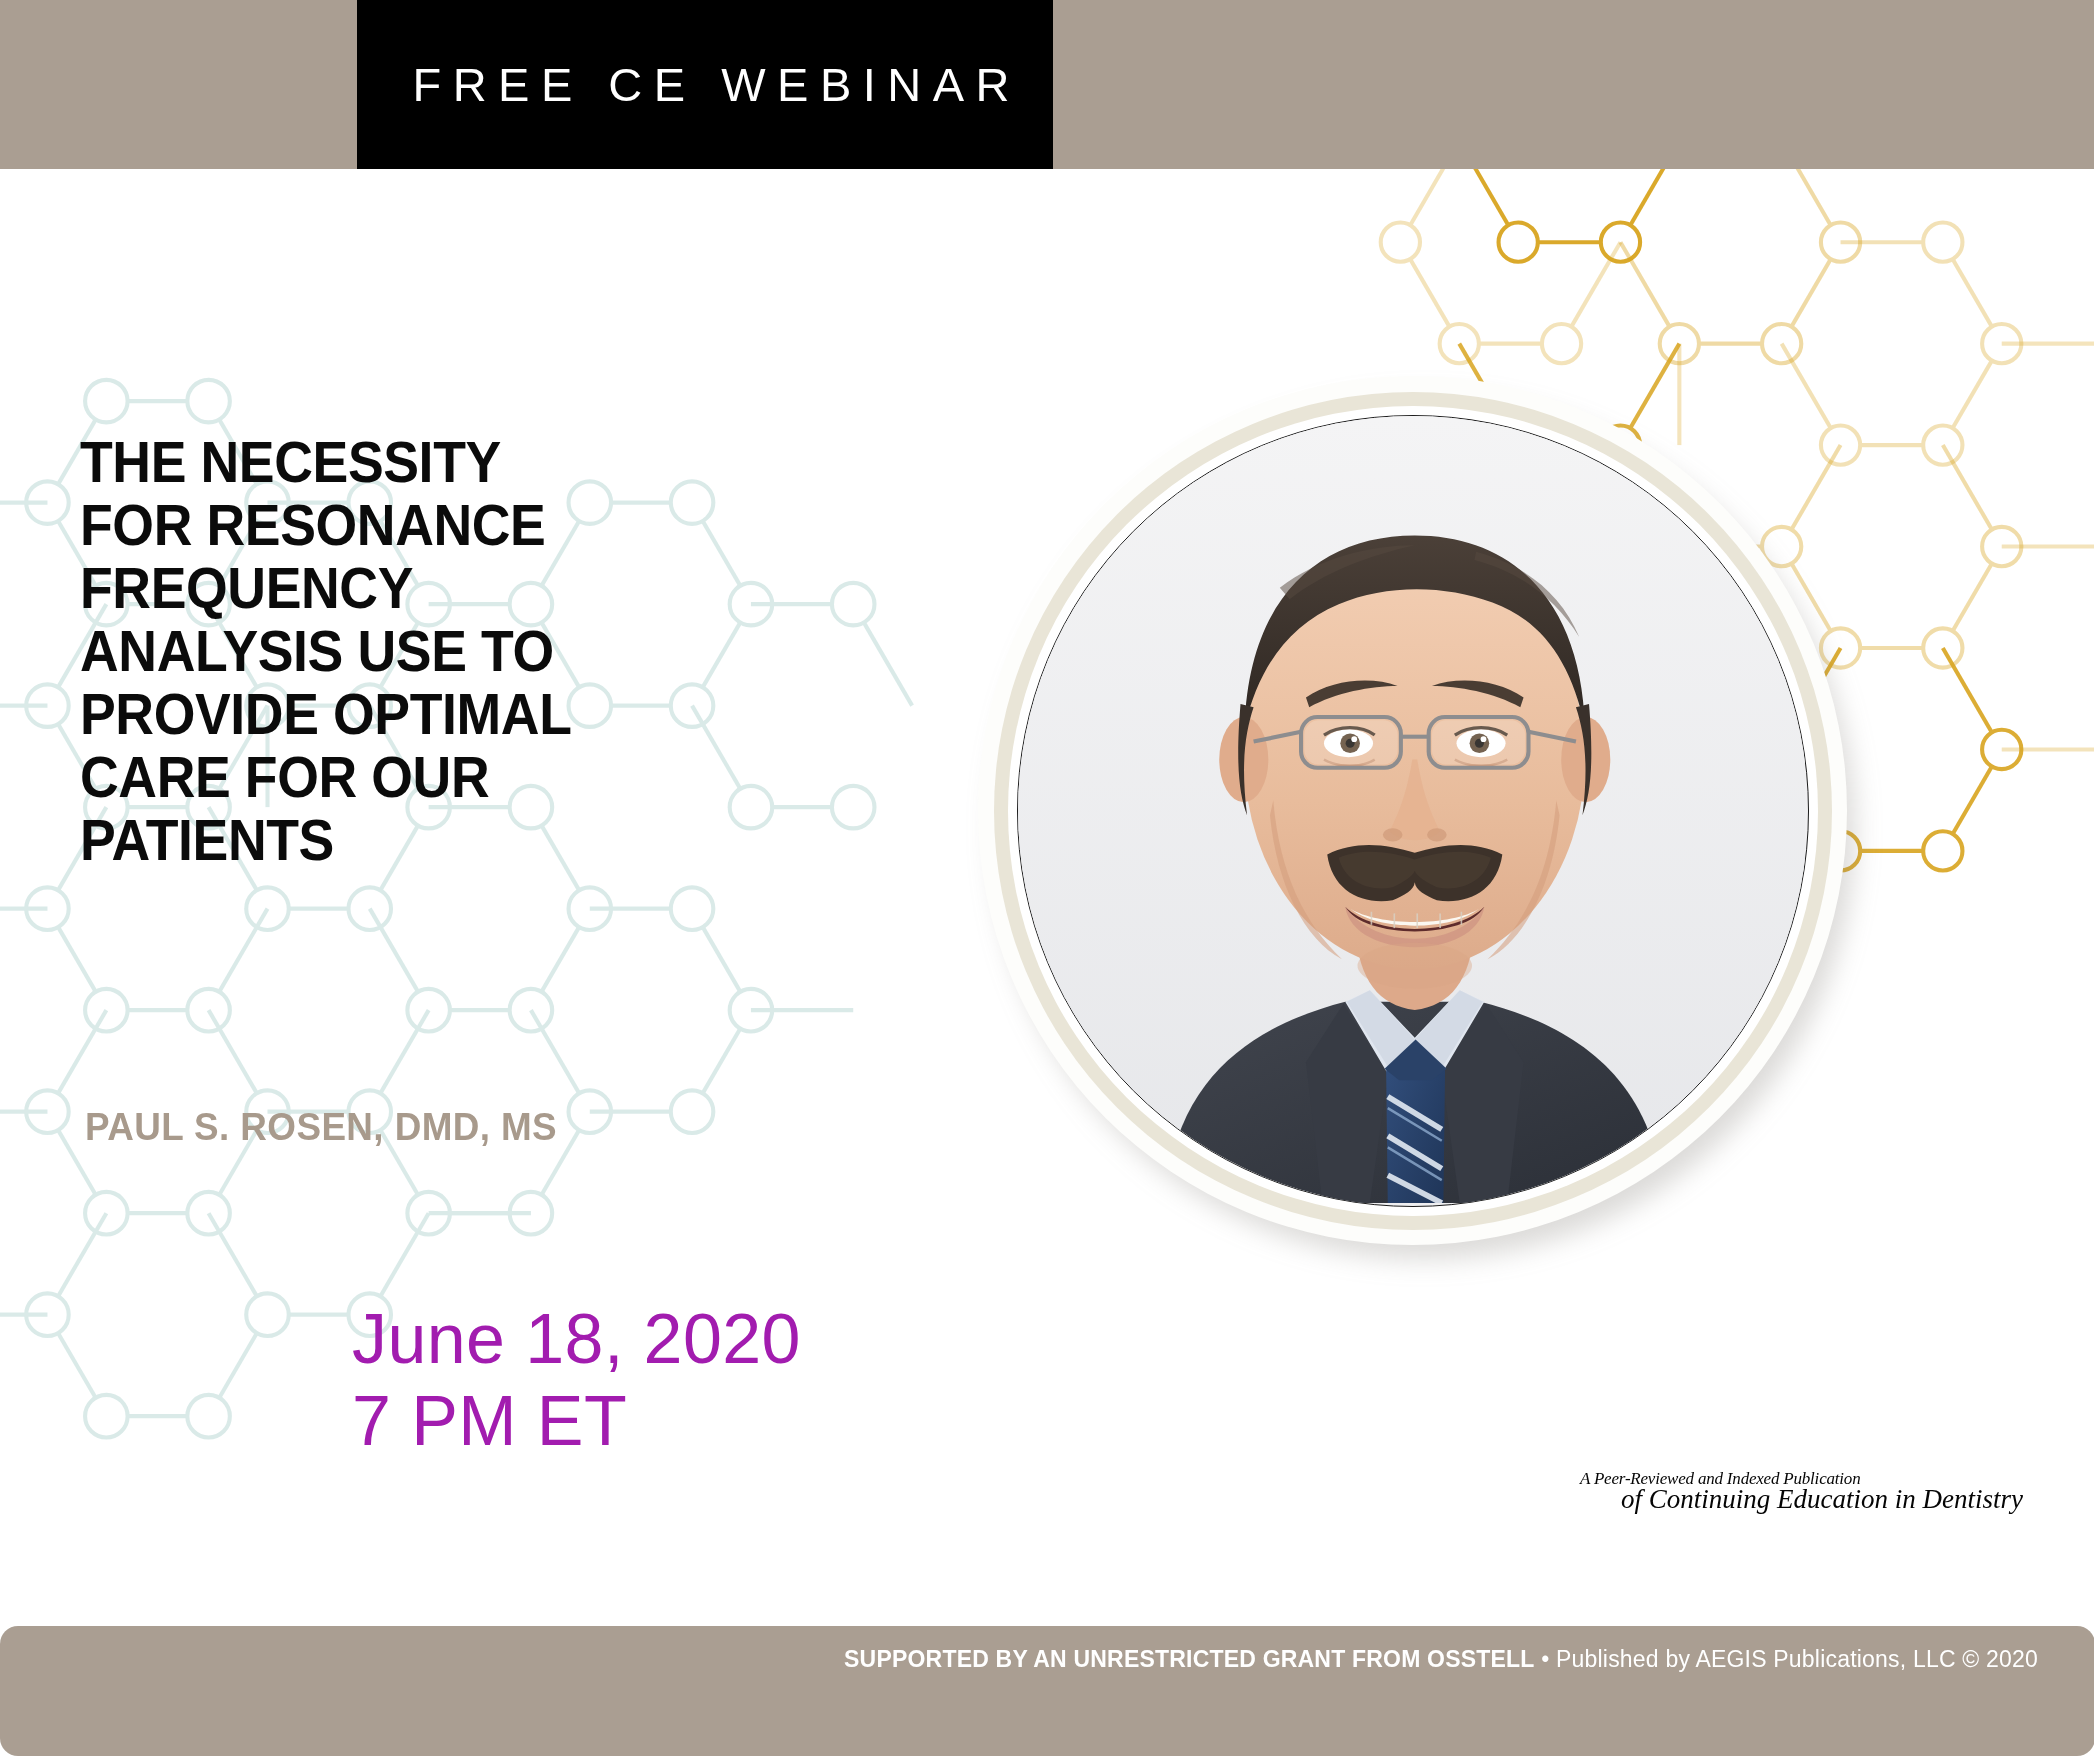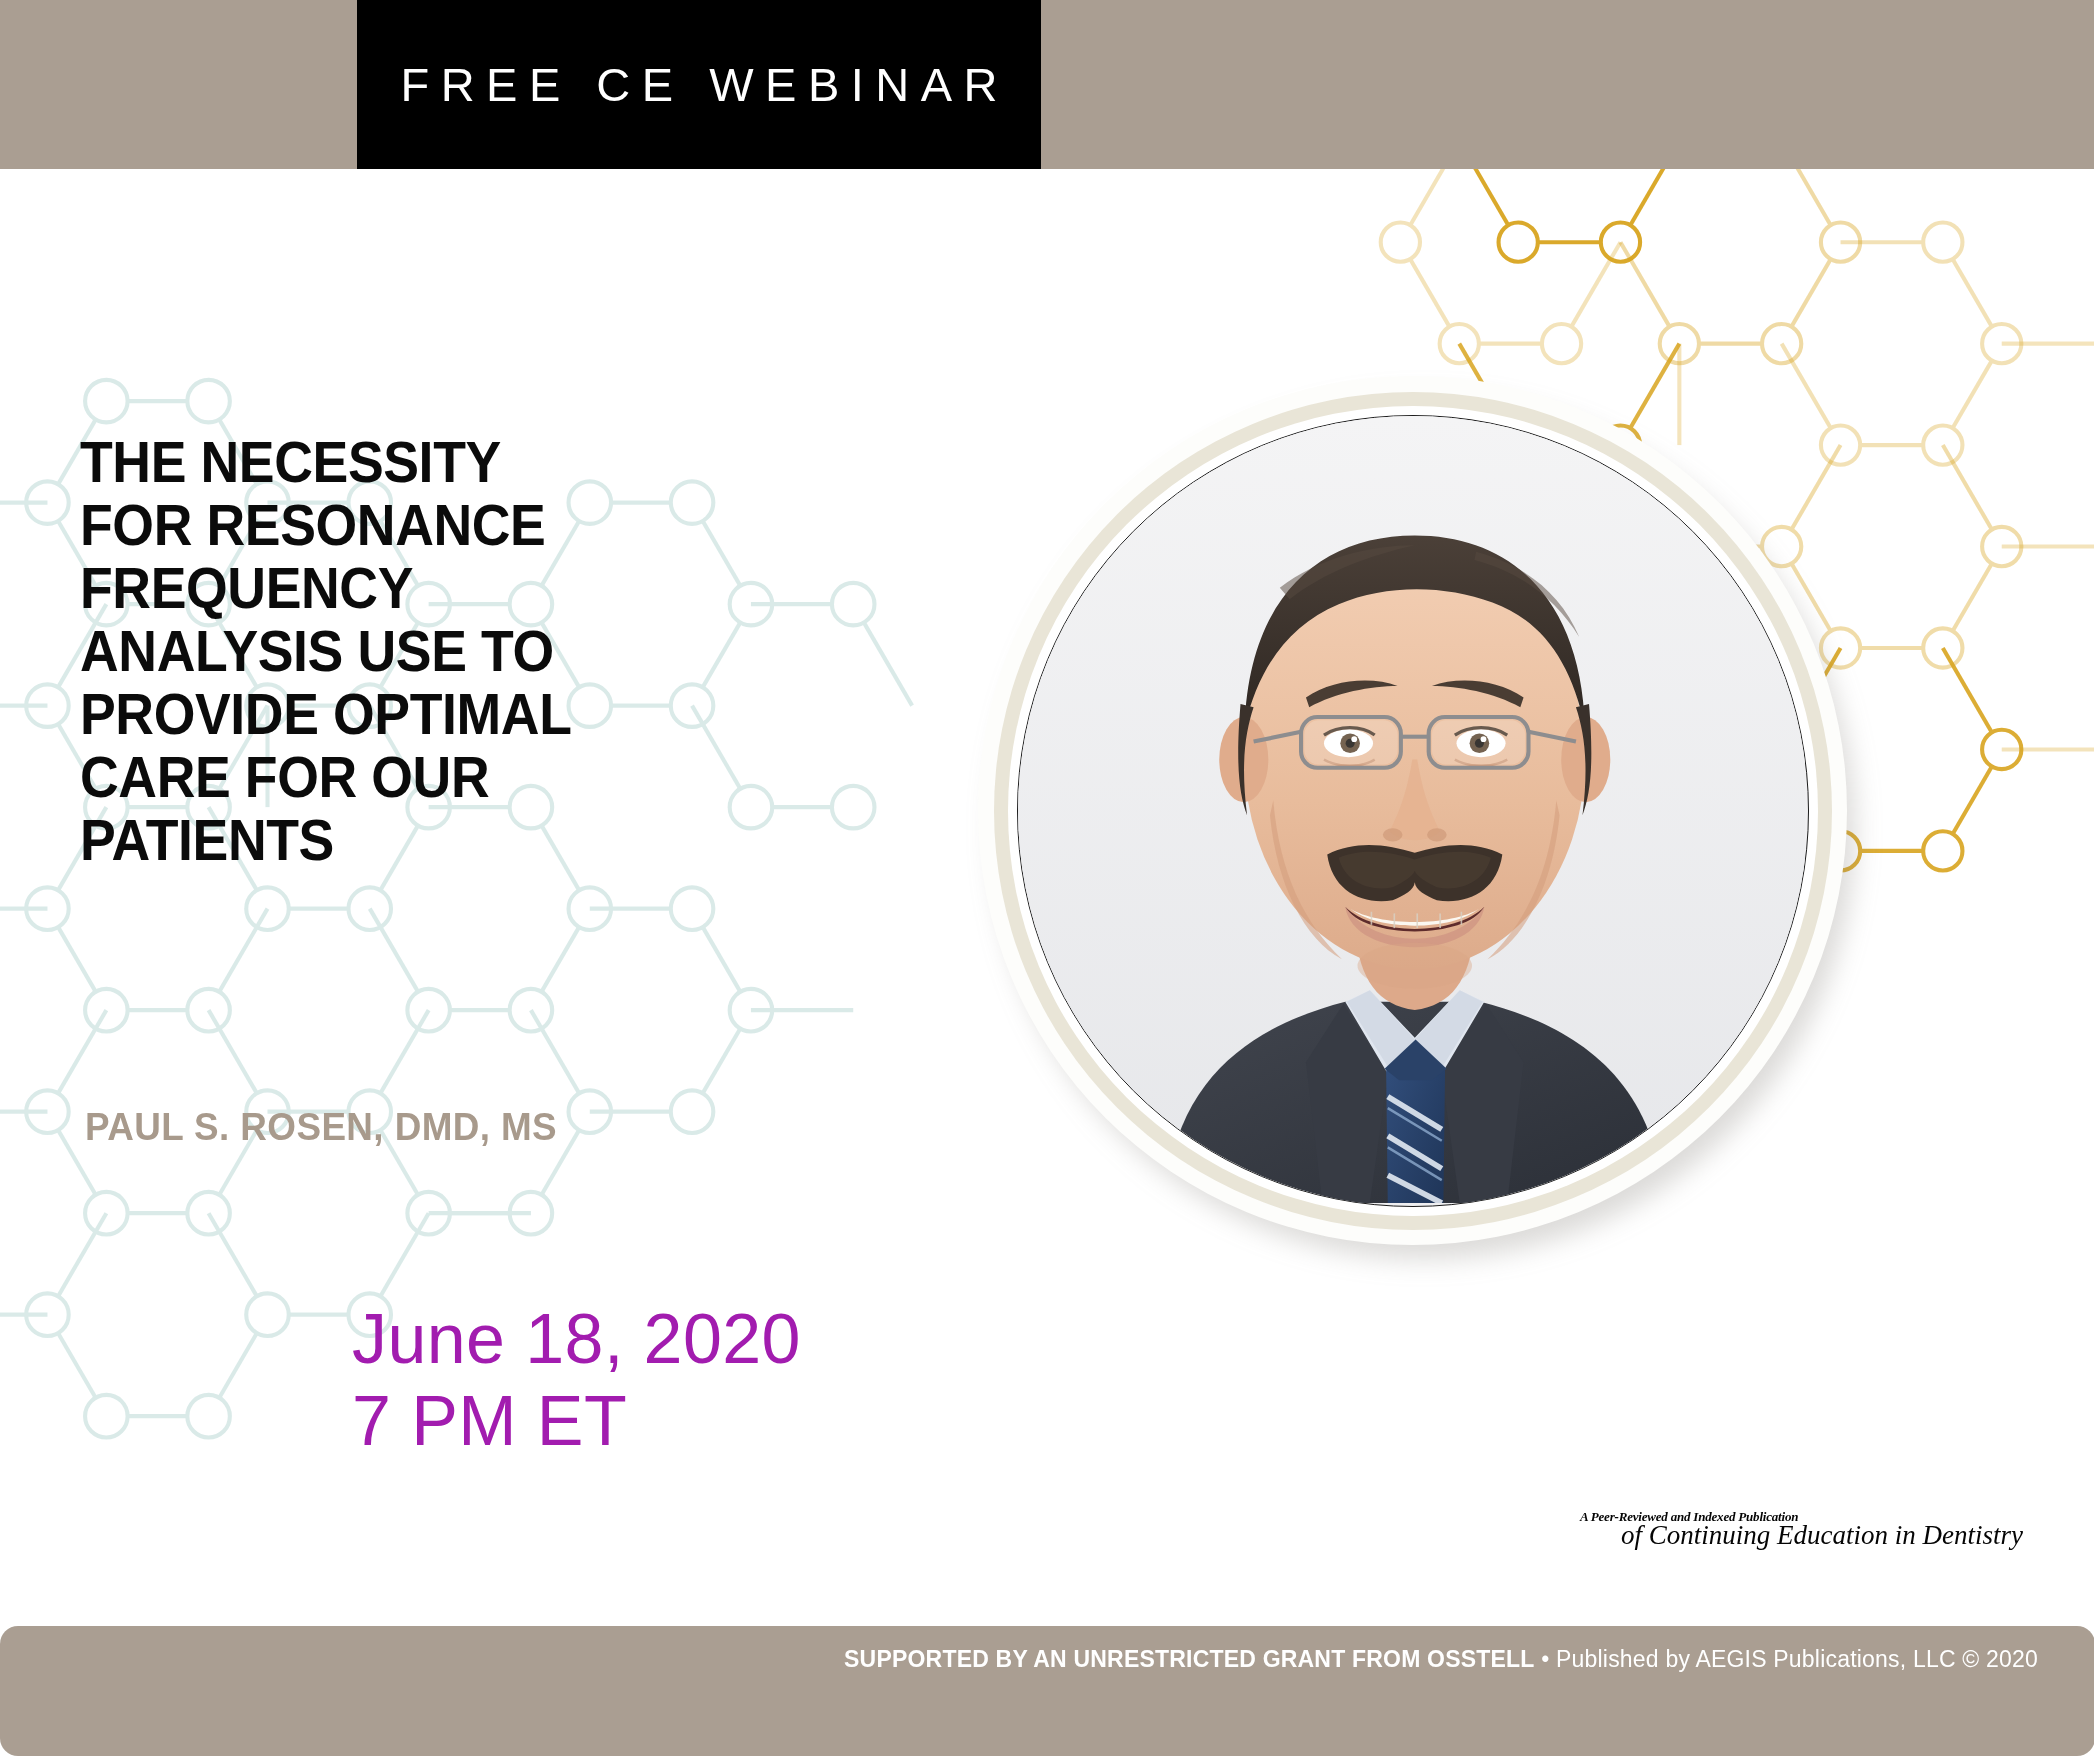--- a/index.html
+++ b/index.html
@@ -28,20 +28,21 @@
   }
   .topbar-black {
     position: absolute;
     left: 357px; top: 0;
     width: 684px; height: 169px;
     background: #000000;
     display: flex;
     align-items: center;
     justify-content: center;
     z-index: 41;
+    padding-left: 12px;
   }
   .topbar-label {
     color: #ffffff;
     font-size: 47px;
     font-weight: 400;
     letter-spacing: 11.5px;
     text-indent: 11.5px;
     white-space: nowrap;
   }
 
@@ -161,27 +162,26 @@
   
   .logo {
     position: absolute;
     left: 1516px; top: 1469px;
     width: 507px;
     z-index: 20;
     color: #050505;
   }
   .logo-tagline {
     font-family: "Liberation Serif", serif;
-    font-size: 13px;
-    font-weight: 700;
+    font-size: 17px;
+    font-weight: 400;
     font-style: italic;
     letter-spacing: -0.2px;
     margin-left: 64px;
     white-space: nowrap;
-    margin-top: 40px;
   }
   .logo-word {
     font-family: "Liberation Serif", serif;
     font-size: 106px;
     line-height: 90px;
     font-weight: 700;
     letter-spacing: -1.2px;
     margin-top: -4.9px;
     white-space: nowrap;
   }

